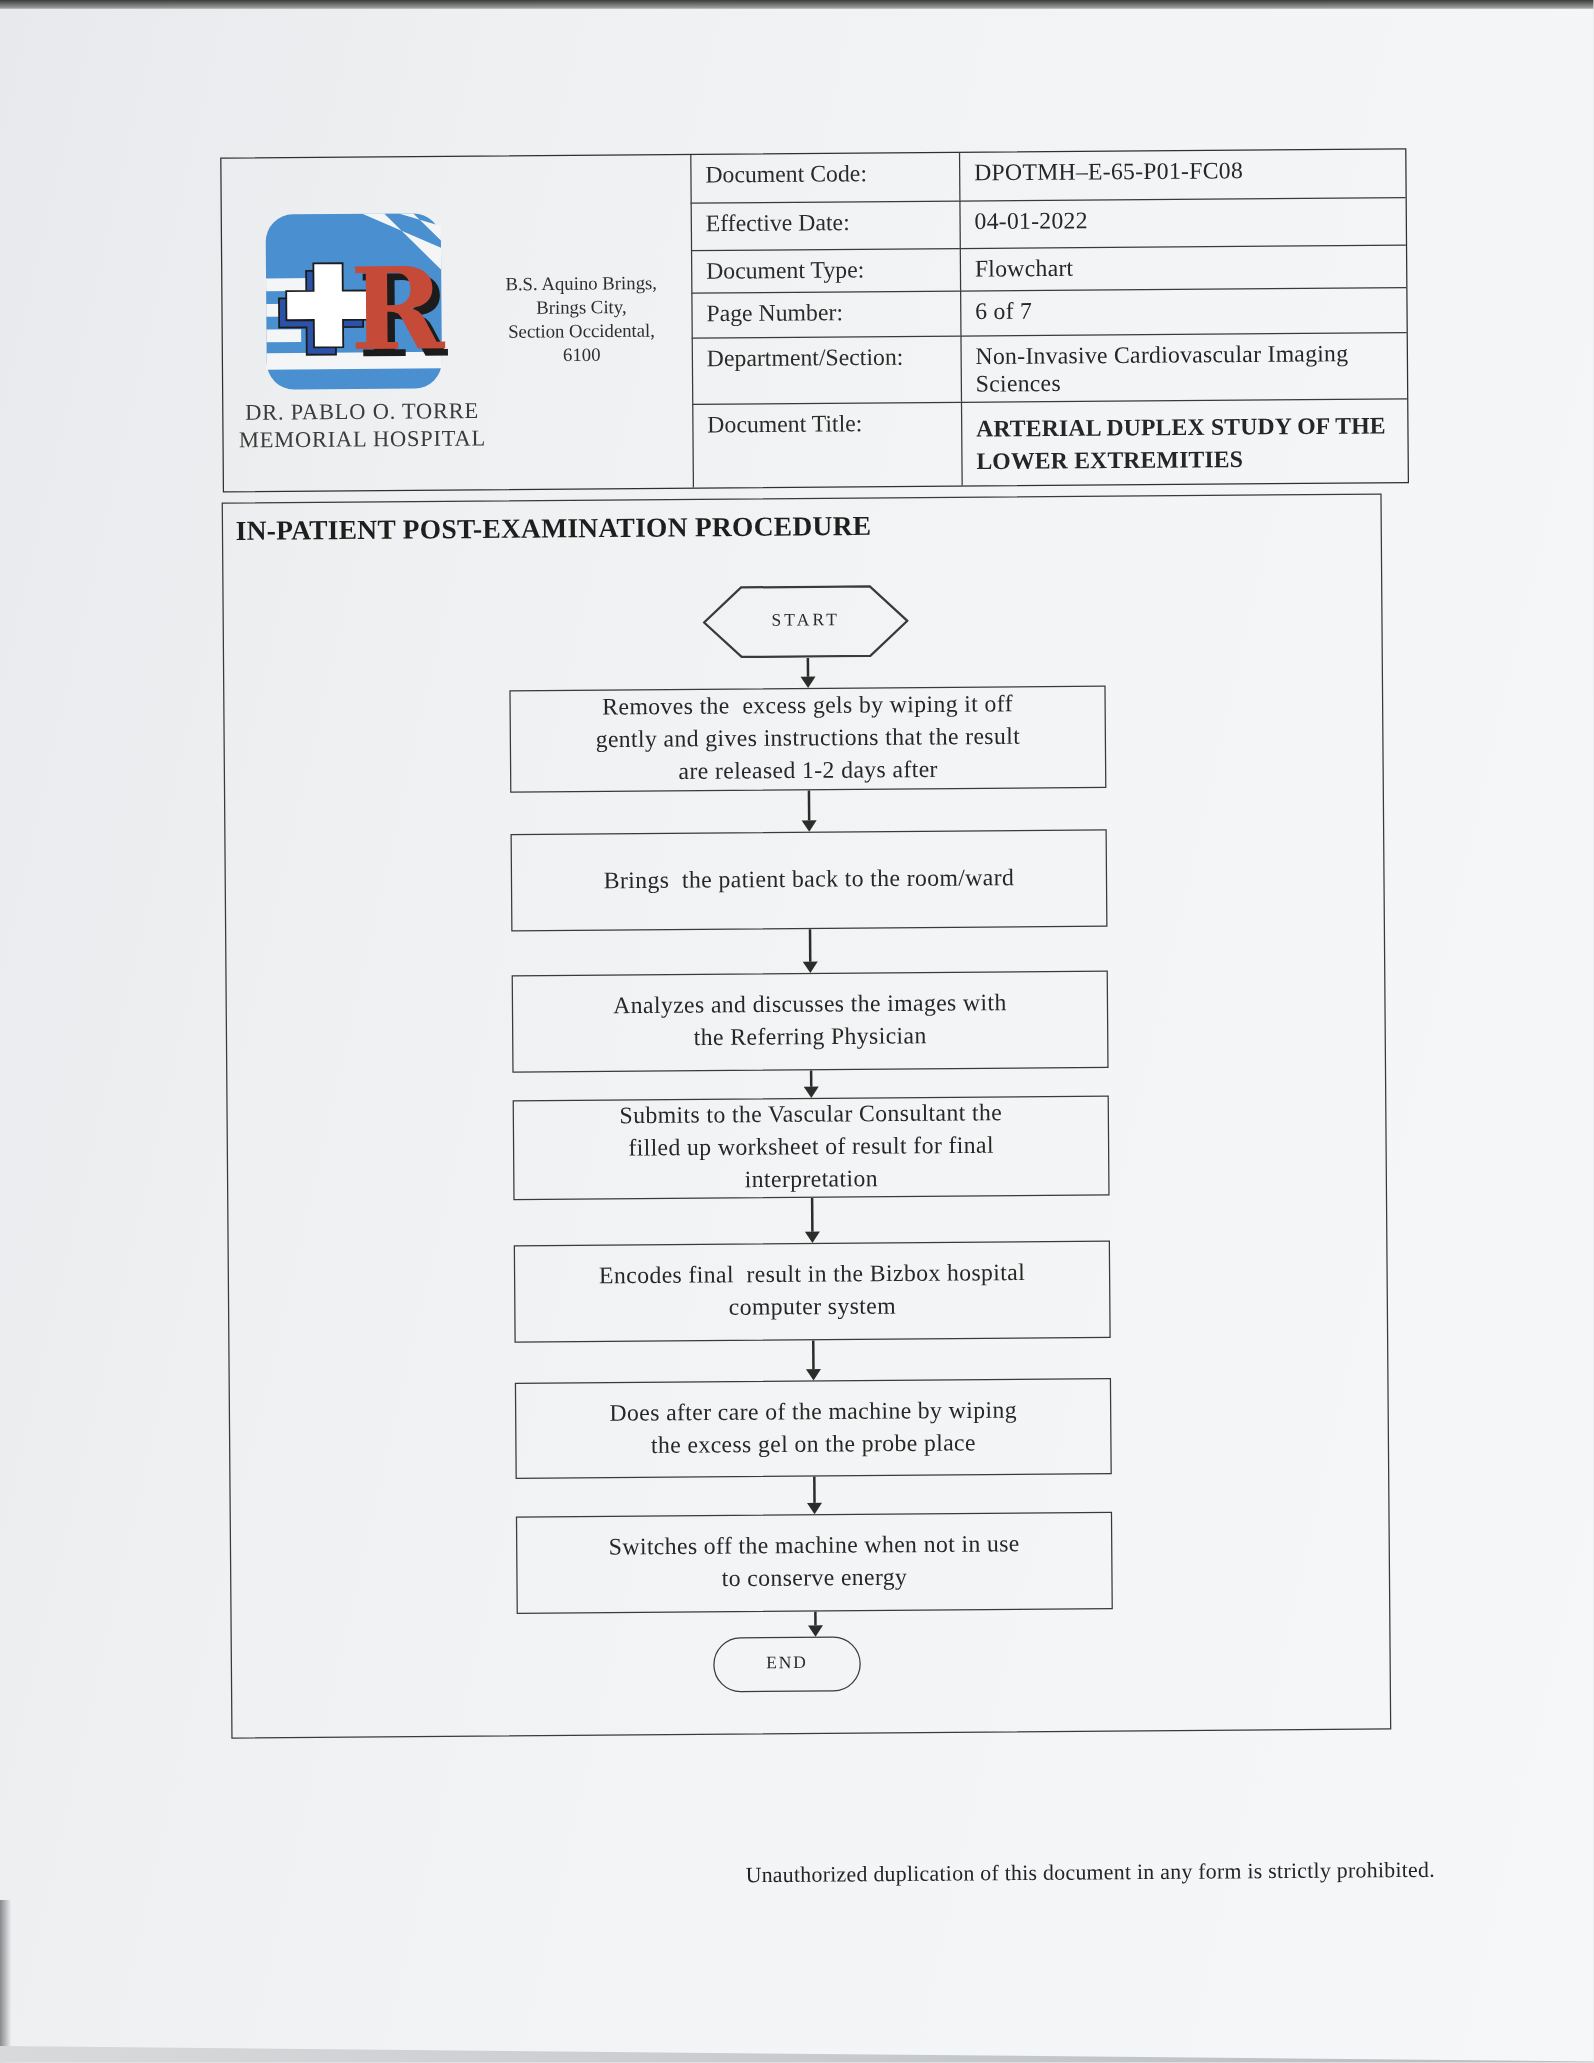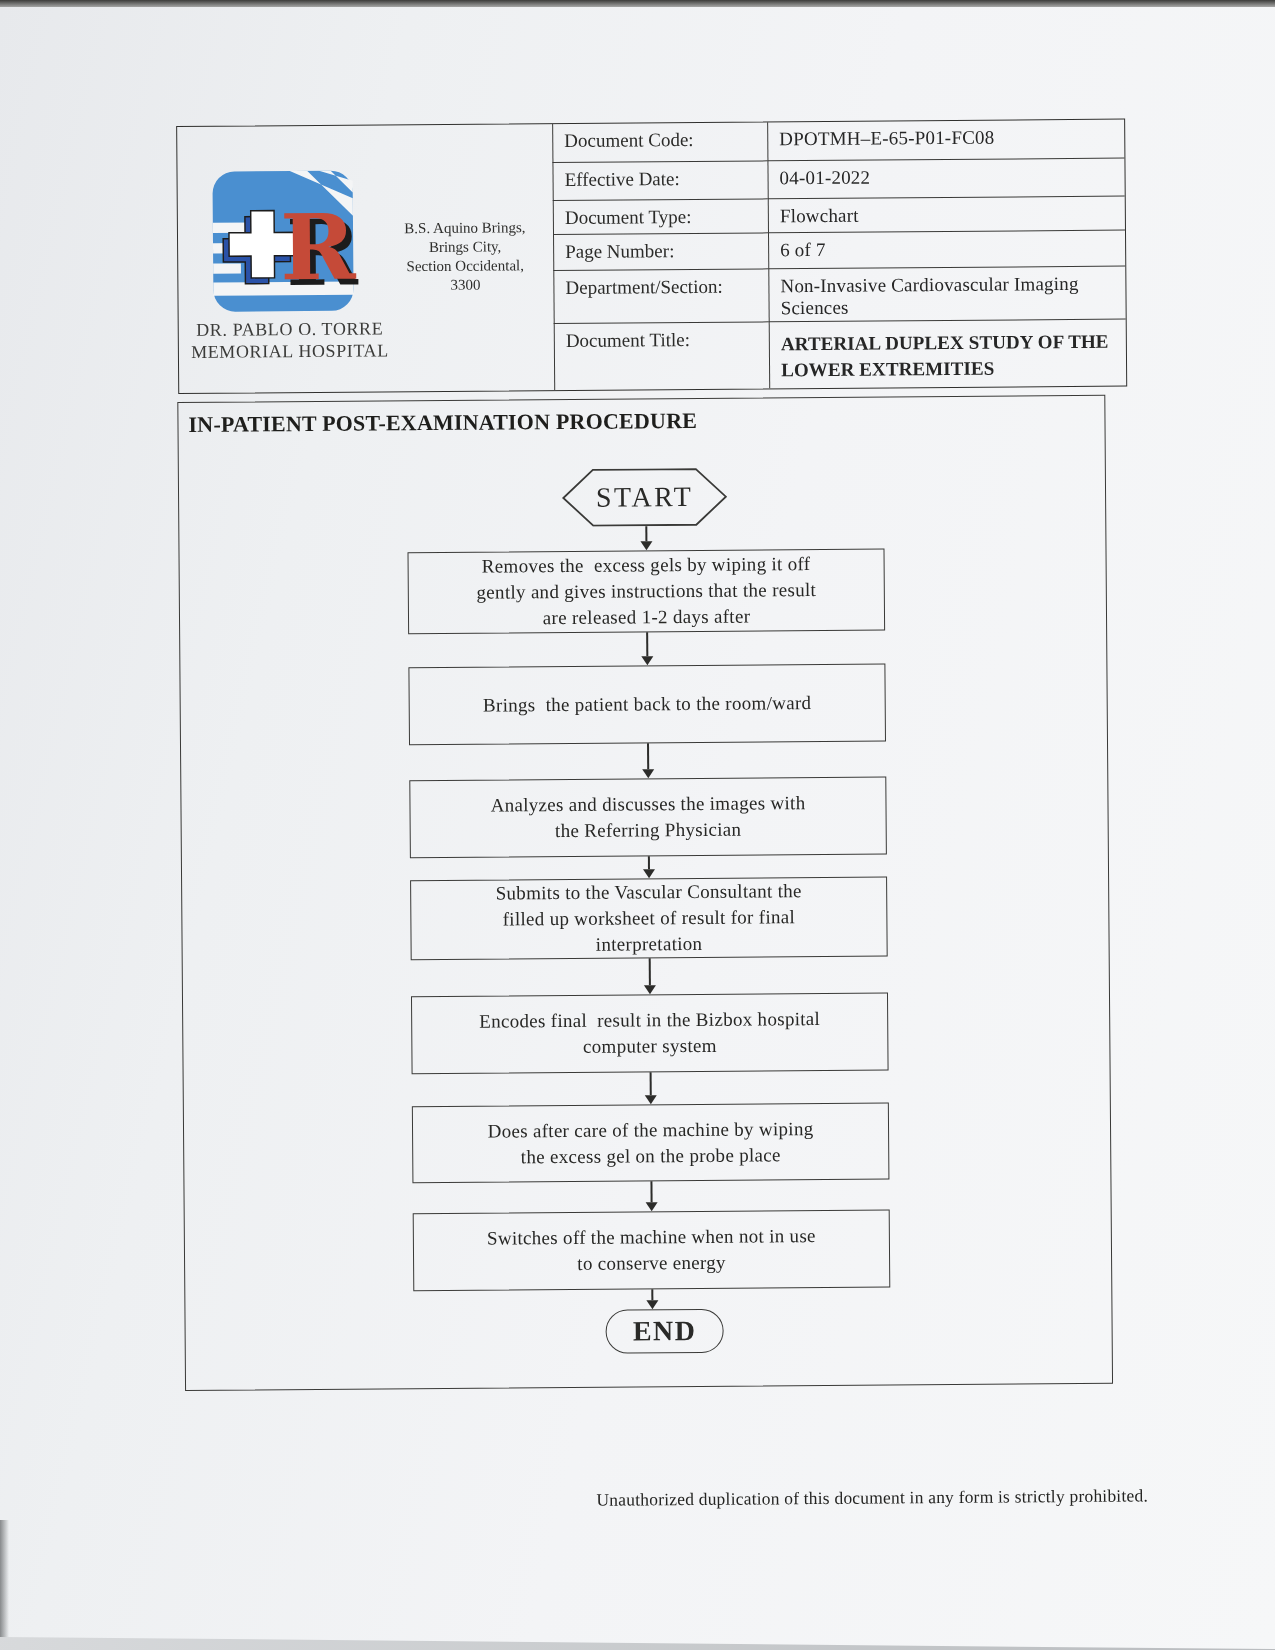--- a/index.html
+++ b/index.html
@@ -38,21 +38,21 @@
     font-variant:small-caps;font-size:18px;line-height:22px;letter-spacing:.6px;color:#3b3b39;}
   .address{position:absolute;left:216px;top:94px;width:142px;text-align:center;
     font-size:15px;line-height:19px;color:#2e2e2c;}
 
   
   .frame{position:absolute;left:180px;top:398px;width:926px;height:987px;
     border:1.7px solid #3a3a38;}
   .flow-title{position:absolute;left:10px;top:9px;font-size:22px;font-weight:bold;
     letter-spacing:.2px;color:#1e1e1c;}
   .term{position:absolute;display:flex;align-items:center;justify-content:center;}
-  .term .t-label{position:absolute;font-size:28px;letter-spacing:2.5px;color:#2a2a28;}
+  .term .t-label{position:absolute;font-size:14px;letter-spacing:2.5px;color:#2a2a28;}
   .hex-svg{position:absolute;inset:0;width:100%;height:100%;}
   .end-pill{position:absolute;inset:0;border:1.7px solid #3a3a38;border-radius:23px;}
   .step{position:absolute;left:228px;width:477px;border:1.6px solid #3a3a38;
     display:flex;align-items:center;justify-content:center;text-align:center;
     font-size:19px;line-height:26px;letter-spacing:.3px;color:#272725;
     white-space:pre-wrap;padding:2px 6px;box-sizing:border-box;background:transparent;}
   .arrow{position:absolute;left:459px;width:15px;}
   .arrow::before{content:"";display:block;width:2px;background:#2c2c2a;
     height:calc(100% - 9px);margin:0 auto;}
   .arrow::after{content:"";display:block;width:0;height:0;margin:0 auto;
@@ -88,21 +88,21 @@
           <text x="48" y="76" font-family="'DejaVu Serif',serif" font-size="62" font-weight="bold" fill="#c54a38">R</text>
         </svg>
         <div class="hosp-name">
           <span>DR. PABLO O. TORRE</span><br>
           <span>MEMORIAL HOSPITAL</span>
         </div>
         <div class="address">
           <span>B.S. Aquino Brings,</span><br>
           <span>Brings City,</span><br>
           <span>Section Occidental,</span><br>
-          <span>3300</span>
+          <span>6100</span>
         </div>
       </div>
 
       <div class="cell lbl row1">Document Code:</div>
       <div class="cell val row1">DPOTMH–E-65-P01-FC08</div>
       <div class="cell lbl">Effective Date:</div>
       <div class="cell val">04-01-2022</div>
       <div class="cell lbl">Document Type:</div>
       <div class="cell val">Flowchart</div>
       <div class="cell lbl">Page Number:</div>
@@ -146,21 +146,21 @@
 
       <div class="arrow" style="top:673px;height:32px;"></div>
       <div class="step" style="top:705px;height:77px;">Does after care of the machine by wiping
 the excess gel on the probe place</div>
 
       <div class="arrow" style="top:782px;height:30px;"></div>
       <div class="step" style="top:812px;height:78px;">Switches off the machine when not in use
 to conserve energy</div>
 
       <div class="arrow" style="top:890px;height:20px;"></div>
-      <div class="term" style="left:420px;top:910px;width:118px;height:44px;font-weight:bold;">
+      <div class="term" style="left:385px;top:910px;width:118px;height:44px;">
         <div class="end-pill"></div>
         <span class="t-label" style="letter-spacing:1.5px;">END</span>
       </div>
     </div>
 
     <div class="footer-note">Unauthorized duplication of this document in any form is strictly prohibited.</div>
   </div>
 </div>
 
 </body></html>

